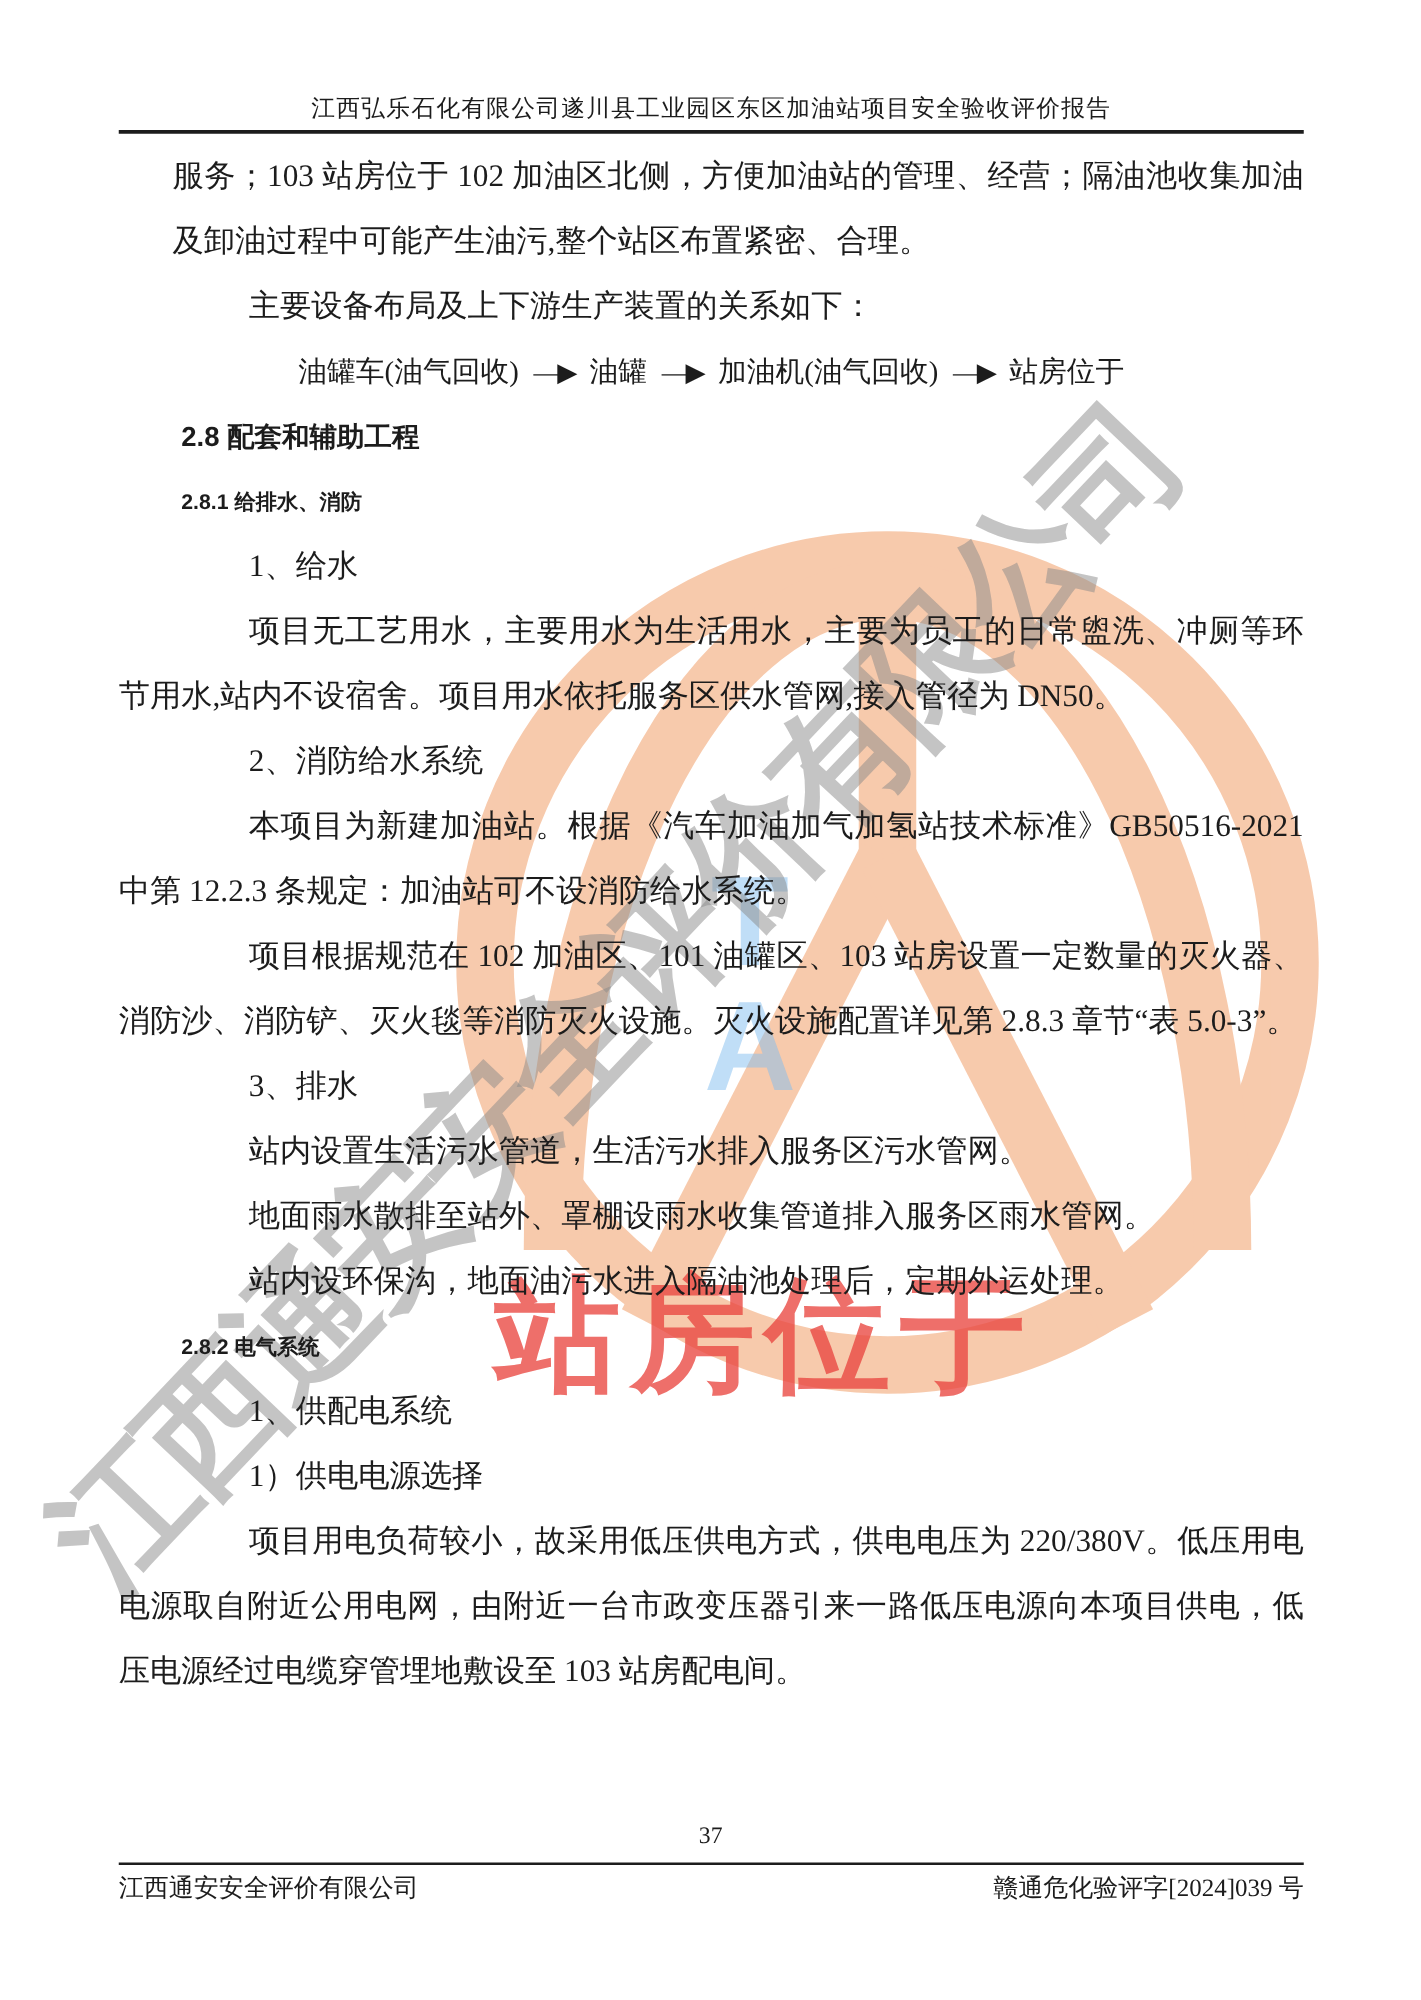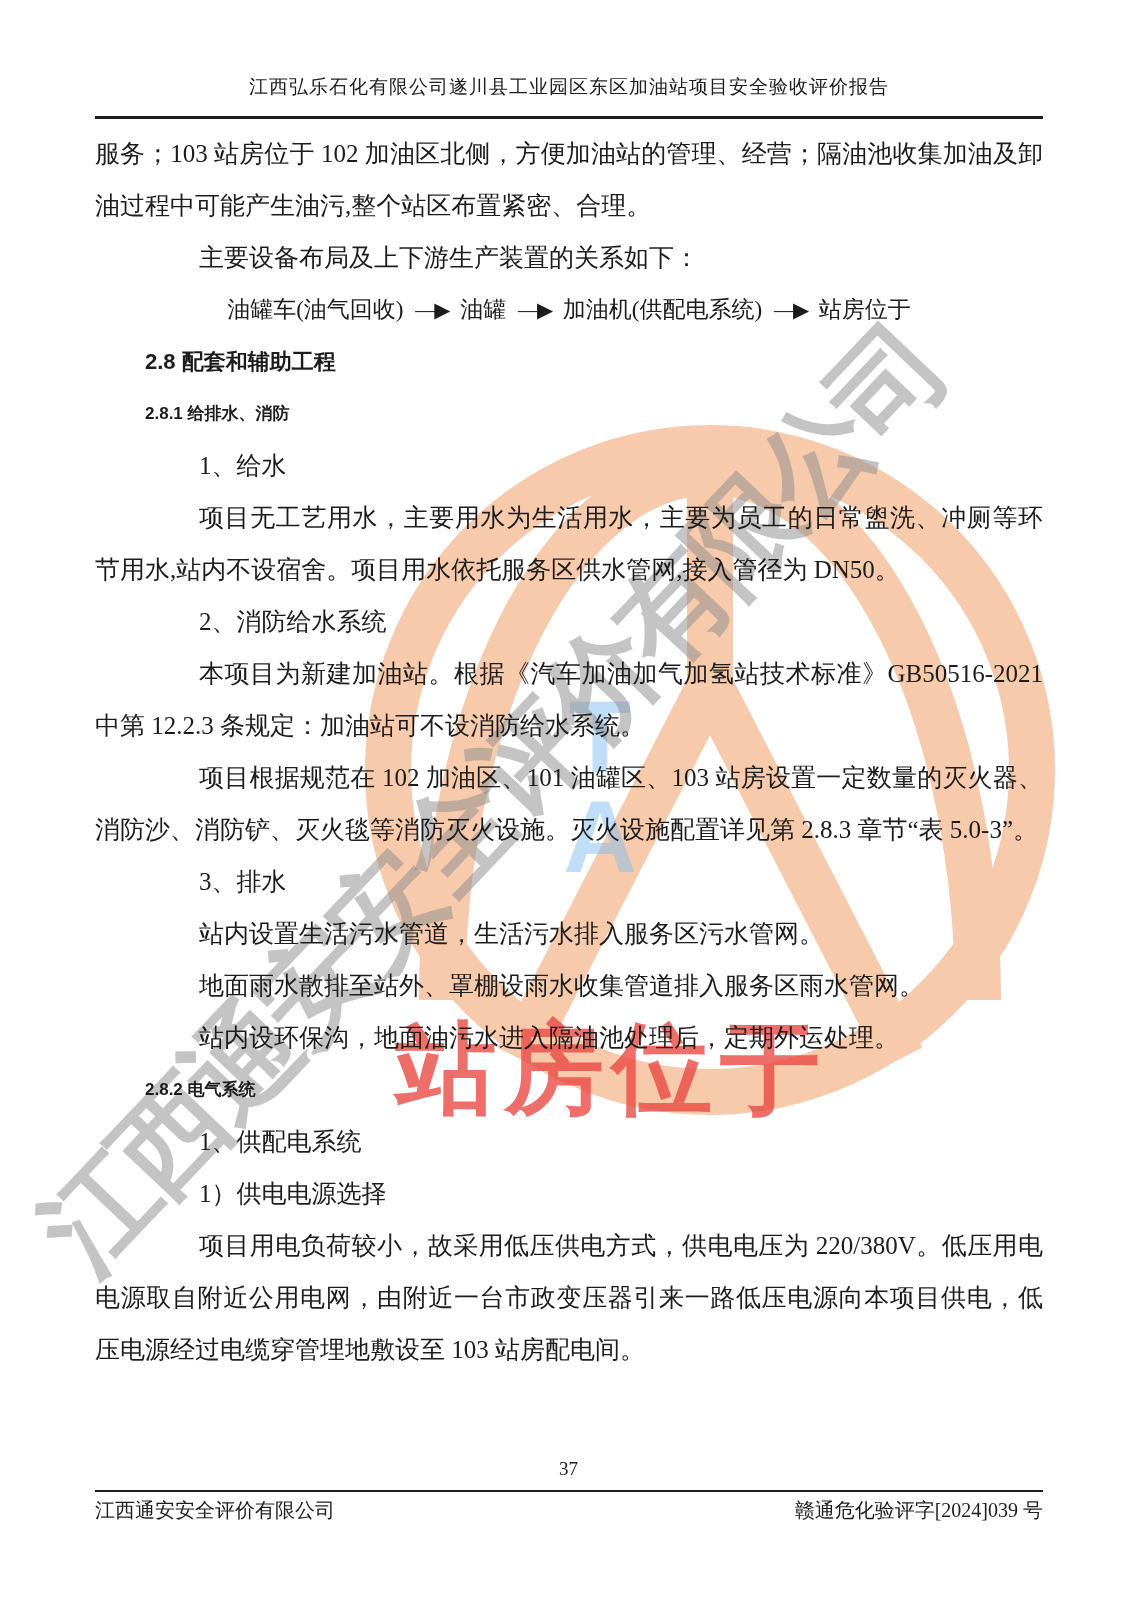--- a/index.html
+++ b/index.html
@@ -30,26 +30,26 @@
     position:absolute;left:103px;top:1178px;
     transform:rotate(-46.5deg);transform-origin:0 100%;
     font-family:"Liberation Sans","DejaVu Sans",sans-serif;
     font-weight:bold;font-size:110px;line-height:1.02;letter-spacing:-6px;
     color:rgba(138,138,138,0.50);white-space:nowrap;
   }
   
   .content{position:absolute;left:95px;top:74px;width:948px;z-index:1;}
   .doc-header{
     text-align:center;font-size:19px;letter-spacing:1px;
-    padding-bottom:16px;border-bottom:3px solid #1d1d1d;
+    padding-bottom:4px;border-bottom:3px solid #1d1d1d;
   }
   .body-text{margin-top:9px;font-size:25px;line-height:52px;}
   .body-text p{margin:0;text-align:justify;text-justify:inter-character;}
   p.para-indent{text-indent:104px;}
-  p.para-cont{text-indent:0;}
+  p.para-cont{text-indent:0;margin-left:43px;}
   .flow-line{
     text-align:center;font-size:23px;line-height:52px;white-space:nowrap;
   }
   .flow-arrow{font-size:21px;letter-spacing:-2px;padding:0 6px;}
   .heading{
     font-family:"Liberation Sans","DejaVu Sans",sans-serif;
     font-weight:bold;font-size:17px;line-height:52px;
     padding-left:50px;text-indent:0;
   }
   .heading.h-major{font-size:22px;}
@@ -92,21 +92,21 @@
 
   <div class="body-text">
     <p class="para-cont">服务；103 站房位于 102 加油区北侧，方便加油站的管理、经营；隔油池收集加油及卸油过程中可能产生油污,整个站区布置紧密、合理。</p>
     <p class="para-indent">主要设备布局及上下游生产装置的关系如下：</p>
 
     <div class="flow-line">
       <span>油罐车(油气回收)</span>
       <span class="flow-arrow">—▶</span>
       <span>油罐</span>
       <span class="flow-arrow">—▶</span>
-      <span>加油机(供配电系统)</span>
+      <span>加油机(油气回收)</span>
       <span class="flow-arrow">—▶</span>
       <span>站房位于</span>
     </div>
 
     <p class="heading h-major">2.8 配套和辅助工程</p>
     <p class="heading">2.8.1 给排水、消防</p>
 
     <p class="para-indent">1、给水</p>
     <p class="para-indent">项目无工艺用水，主要用水为生活用水，主要为员工的日常盥洗、冲厕等环节用水,站内不设宿舍。项目用水依托服务区供水管网,接入管径为 DN50。</p>
     <p class="para-indent">2、消防给水系统</p>

